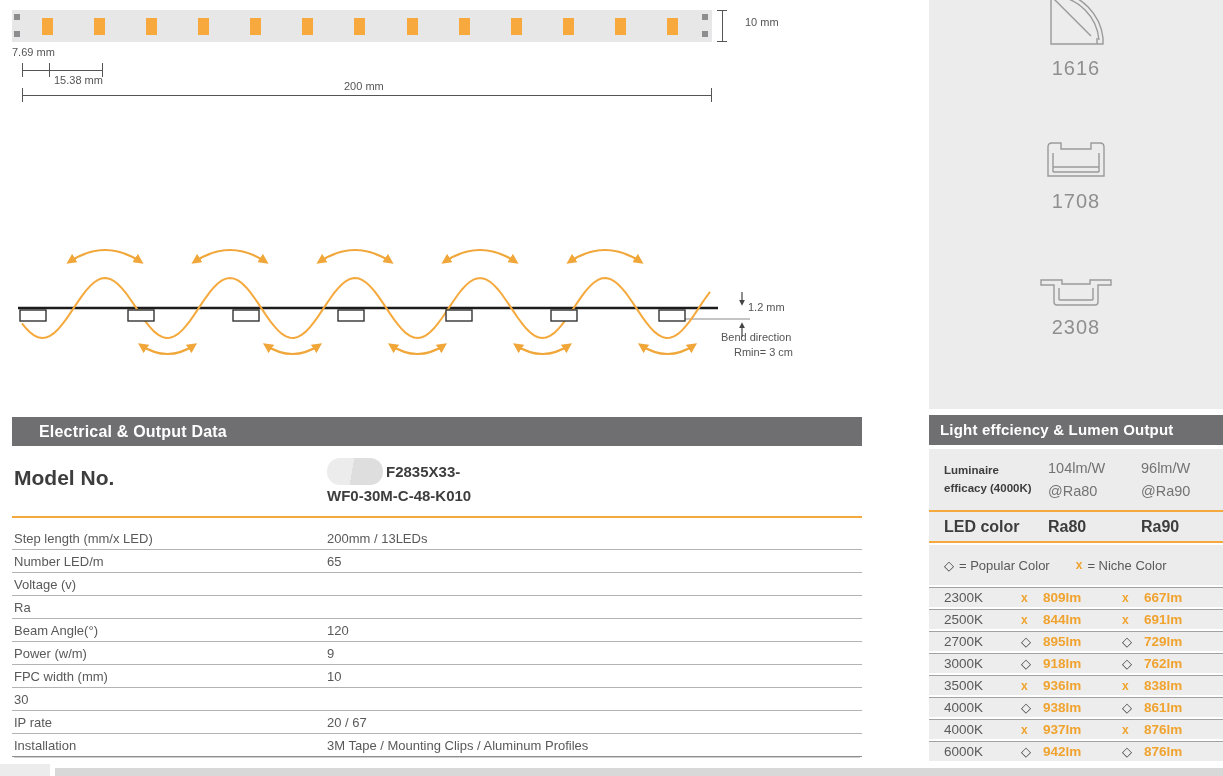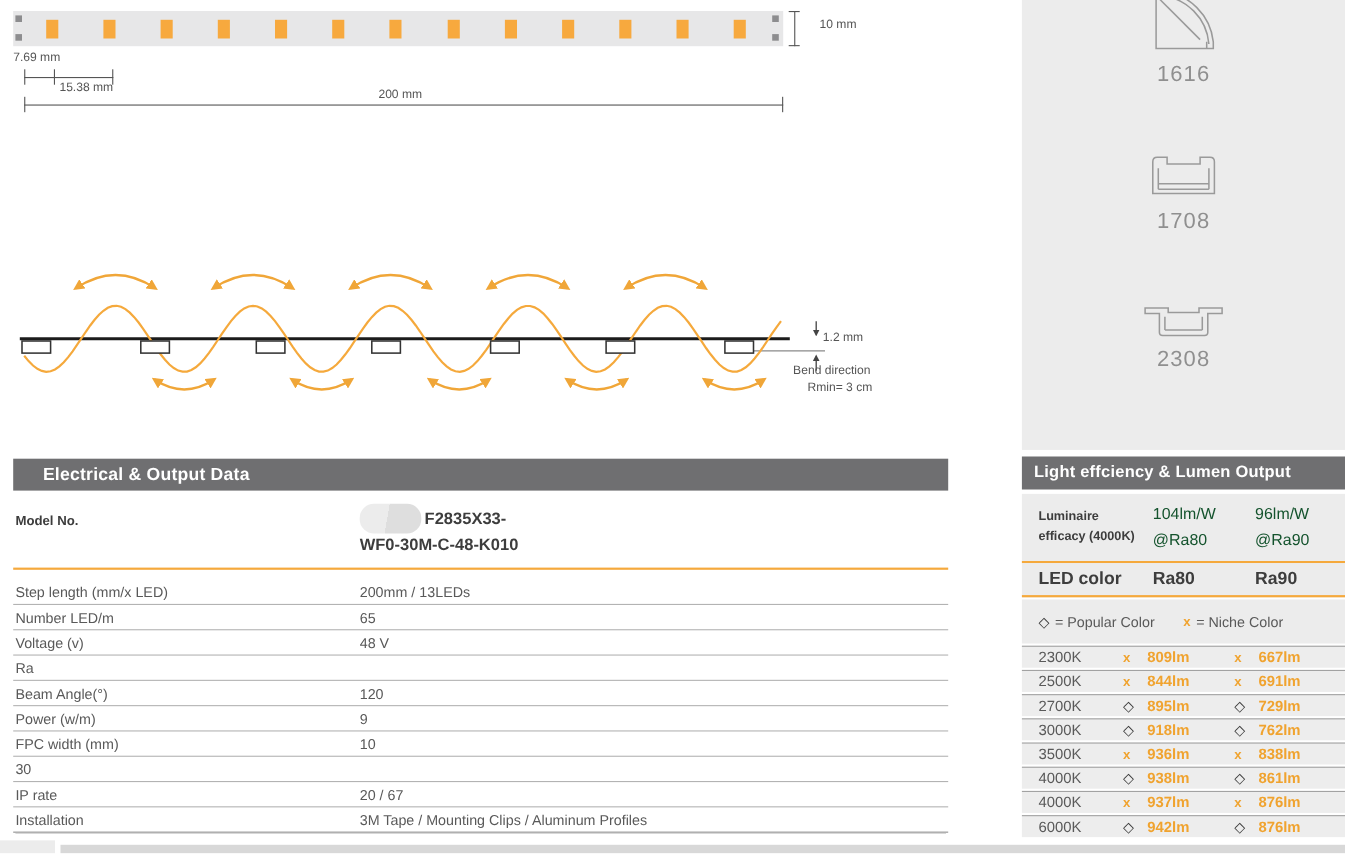--- a/index.html
+++ b/index.html
@@ -23,21 +23,21 @@
   .bend-ref { stroke:#8a8a8a; stroke-width:1.2; }
   .bend-rect { fill:#fff; stroke:#333; stroke-width:1.4; }
   .dim-arrow { stroke:#444; stroke-width:1.2; fill:none; }
 
   
   .bar { position:absolute; background:#6f6f71; color:#fff; font-size:16px; font-weight:bold; letter-spacing:.2px; }
   .bar-left { left:12px; top:417px; width:850px; height:29px; line-height:29px; padding-left:27px; }
   .bar-right { left:929px; top:415px; width:294px; height:30px; line-height:30px; padding-left:11px; font-size:15px; }
 
   
-  .model-label { position:absolute; left:14px; top:466px; font-size:12px; font-weight:bold; color:#3d3d3d; }
+  .model-label { position:absolute; left:14px; top:466px; font-size:21px; font-weight:bold; color:#3d3d3d; }
   .model-value { position:absolute; left:327px; top:458px; font-size:15px; font-weight:bold; color:#3d3d3d; line-height:1.45; }
   .model-line1 { display:flex; align-items:center; }
   .redact-blob { width:56px; height:27px; margin-right:3px; border-radius:13px;
                  background:linear-gradient(100deg,#ececec 45%,#dedede 45%); }
   .orange-rule { position:absolute; left:12px; top:516px; width:850px; height:2px; background:#f5a93c; }
   .spec-table { position:absolute; left:12px; top:527px; width:850px; }
   .spec-row { display:grid; grid-template-columns:315px auto; height:23px; align-items:center;
               border-bottom:1px solid #b3b3b3; font-size:13px; color:#595959; }
   .spec-row > div:first-child { padding-left:2px; }
   .spec-row:last-child { border-bottom:1px solid #8f8f8f; box-shadow:0 3px 0 -2px #cfcfcf; }
@@ -47,21 +47,21 @@
   .profile-icon { position:absolute; }
   .profile-icon path, .profile-icon line { fill:none; stroke:#9a9a9a; stroke-width:1.4; }
   .profile-label { position:absolute; width:294px; text-align:center; font-size:20px; color:#8f8f8f; letter-spacing:1px; }
 
   
   .right-table { position:absolute; left:929px; top:413px; width:294px; }
   .eff-row { position:absolute; left:0; top:36px; width:294px; height:63px; background:#ececec;
              display:grid; grid-template-columns:104px 93px auto; padding-left:15px; align-items:center;
              border-bottom:2px solid #f5a93c; }
   .eff-label { font-size:11.5px; font-weight:bold; color:#3d3d3d; line-height:1.55; }
-  .eff-val { font-size:14.5px; color:#14532d; line-height:1.55; }
+  .eff-val { font-size:14.5px; color:#737373; line-height:1.55; }
   .ledcolor-row { position:absolute; left:0; top:99px; width:294px; height:31px; background:#ececec;
                   display:grid; grid-template-columns:104px 93px auto; padding-left:15px; align-items:center;
                   font-size:16px; font-weight:bold; color:#3d3d3d; border-bottom:2px solid #f5a93c; }
   .legend-row { position:absolute; left:0; top:132px; width:294px; height:40px; background:#ececec;
                 display:flex; align-items:center; padding-left:15px; gap:26px; font-size:13px; color:#595959; }
   .legend-item { display:flex; align-items:center; gap:5px; }
   .lumen-rows { position:absolute; left:0; top:172px; width:294px; }
   .lumen-row { display:grid; grid-template-columns:77px 22px 79px 22px auto; padding-left:15px; align-items:center;
                height:20px; background:#ededed; margin-top:2px; border-top:1px solid #a2a2a2;
                font-size:13.5px; color:#595959; }
@@ -172,21 +172,20 @@
         <div>200mm / 13LEDs</div>
       </div>
 
       <div class="spec-row">
         <div>Number LED/m</div>
         <div>65</div>
       </div>
 
       <div class="spec-row">
         <div>Voltage (v)</div>
-        <div>48 V</div>
       </div>
 
       <div class="spec-row">
         <div>Ra</div>
       </div>
 
       <div class="spec-row">
         <div>Beam Angle(°)</div>
         <div>120</div>
       </div>

